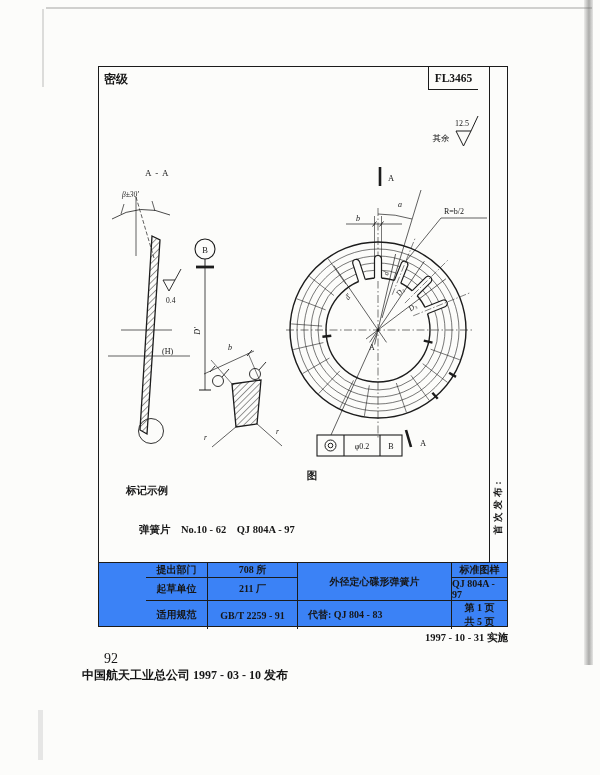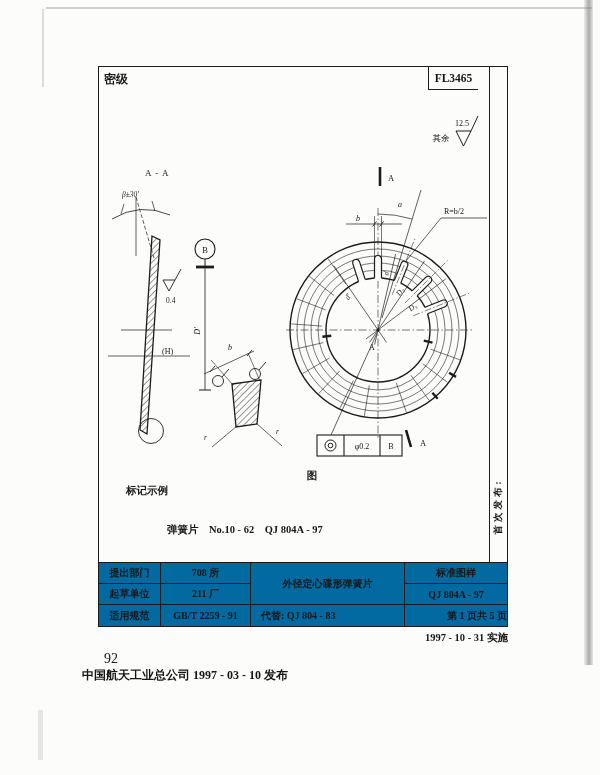--- a/index.html
+++ b/index.html
@@ -22,35 +22,35 @@
                 font-family:"Liberation Serif","DejaVu Serif",serif; }
   .code-box { left:428px; top:66px; width:50px; height:24px; border-left:1.5px solid #1b1b1b; border-bottom:1.5px solid #1b1b1b;
               display:flex; align-items:center; justify-content:center;
               font-family:"Liberation Serif","DejaVu Serif",serif; font-weight:700; font-size:11.5px; }
   .security { left:104px; top:71px; font-size:12px; font-weight:600; }
 
   .figure-caption { left:282px; top:469px; width:60px; text-align:center; font-size:10.5px; font-weight:700;
                     font-family:"Liberation Serif","DejaVu Serif",serif; }
   .marking-title { left:126px; top:484px; font-size:10.5px; font-weight:700; font-family:"Liberation Serif","DejaVu Serif",serif; }
   .marking-line1 { left:139px; top:503px; font-size:10.5px; font-weight:700; font-family:"Liberation Serif","DejaVu Serif",serif; }
-  .marking-line2 { left:139px; top:523px; font-size:10.5px; font-weight:700; font-family:"Liberation Serif","DejaVu Serif",serif;margin-left:28px; }
+  .marking-line2 { left:139px; top:523px; font-size:10.5px; font-weight:700; font-family:"Liberation Serif","DejaVu Serif",serif; }
 
   
-  .title-block { left:98px; top:562px; width:410px; height:65px; border:1.5px solid #1b1b1b; background:#0369a1;
+  .title-block { left:98px; top:562px; width:410px; height:65px; border:1.5px solid #1b1b1b; background:#3b82f6;
                  display:grid; grid-template-columns:62px 90px 154px 1fr; grid-template-rows:1fr 1fr 1fr;
-                 font-family:"Liberation Serif","DejaVu Serif",serif; }
+                 font-family:"Liberation Serif","DejaVu Serif",serif;padding-left:47px; }
   .cell { border-right:1.4px solid #1b1b1b; border-bottom:1.4px solid #1b1b1b;
           display:flex; align-items:center; justify-content:center; font-size:10px; font-weight:700; }
   .c1{grid-column:1} .c2{grid-column:2} .c3{grid-column:3} .c4{grid-column:4}
   .r1{grid-row:1} .r2{grid-row:2} .r3{grid-row:3}
   .span2 { grid-row:1 / 3; }
   .no-br { border-right:none; }
   .no-bb { border-bottom:none; }
   .left-al { justify-content:flex-start; padding-left:10px; }
-  .pages { justify-content:flex-end; }
+  .pages { justify-content:flex-end;flex-direction:column; }
 
   .footer-issue { left:82px; top:631px; font-size:12px; font-weight:700; font-family:"Liberation Serif","DejaVu Serif",serif;margin-top:36px; }
   .footer-impl { left:340px; top:631px; width:168px; text-align:right; font-size:10.5px; font-weight:700;
                  font-family:"Liberation Serif","DejaVu Serif",serif; }
   .page-num { left:104px; top:651px; font-size:14px; font-family:"Liberation Serif","DejaVu Serif",serif; }
 
   svg text { font-family:"Liberation Serif","DejaVu Serif",serif; fill:#161616; }
   .dimtxt { font-style:italic; }
 </style>
 </head>

